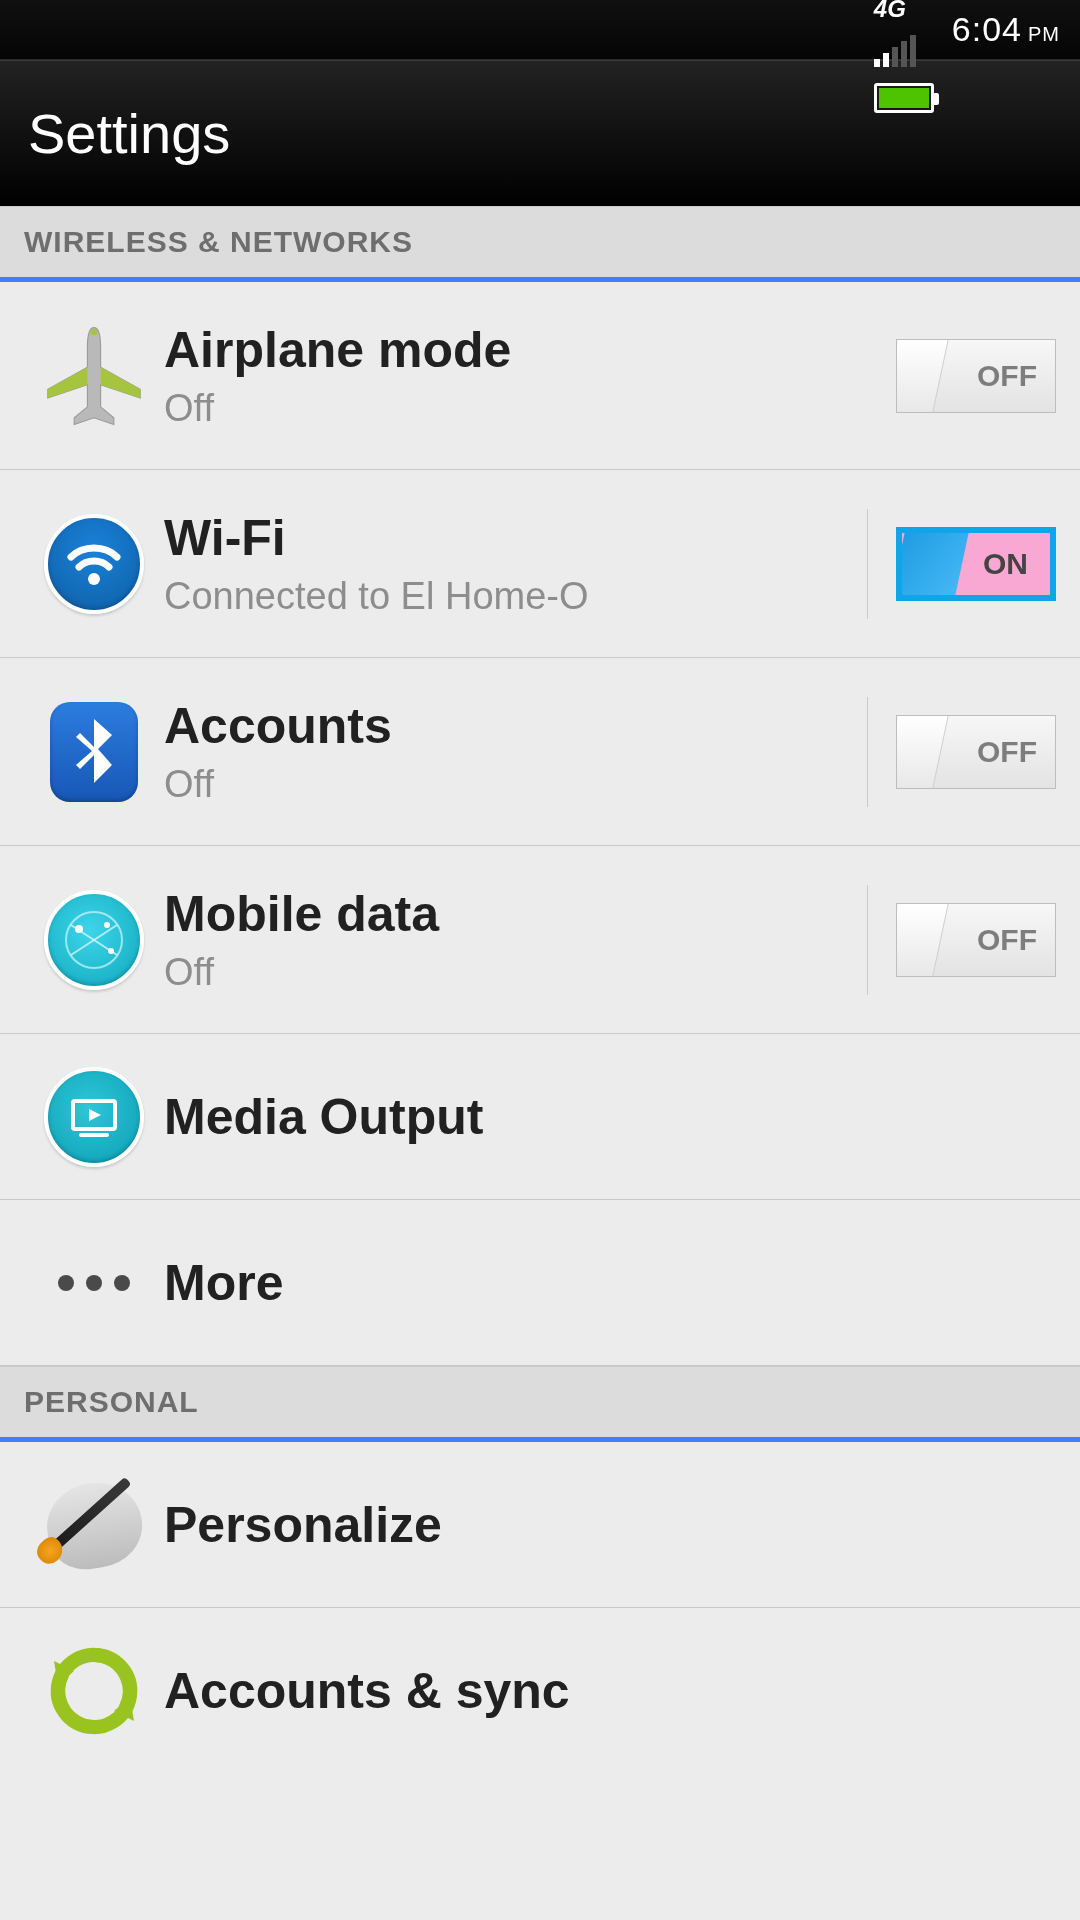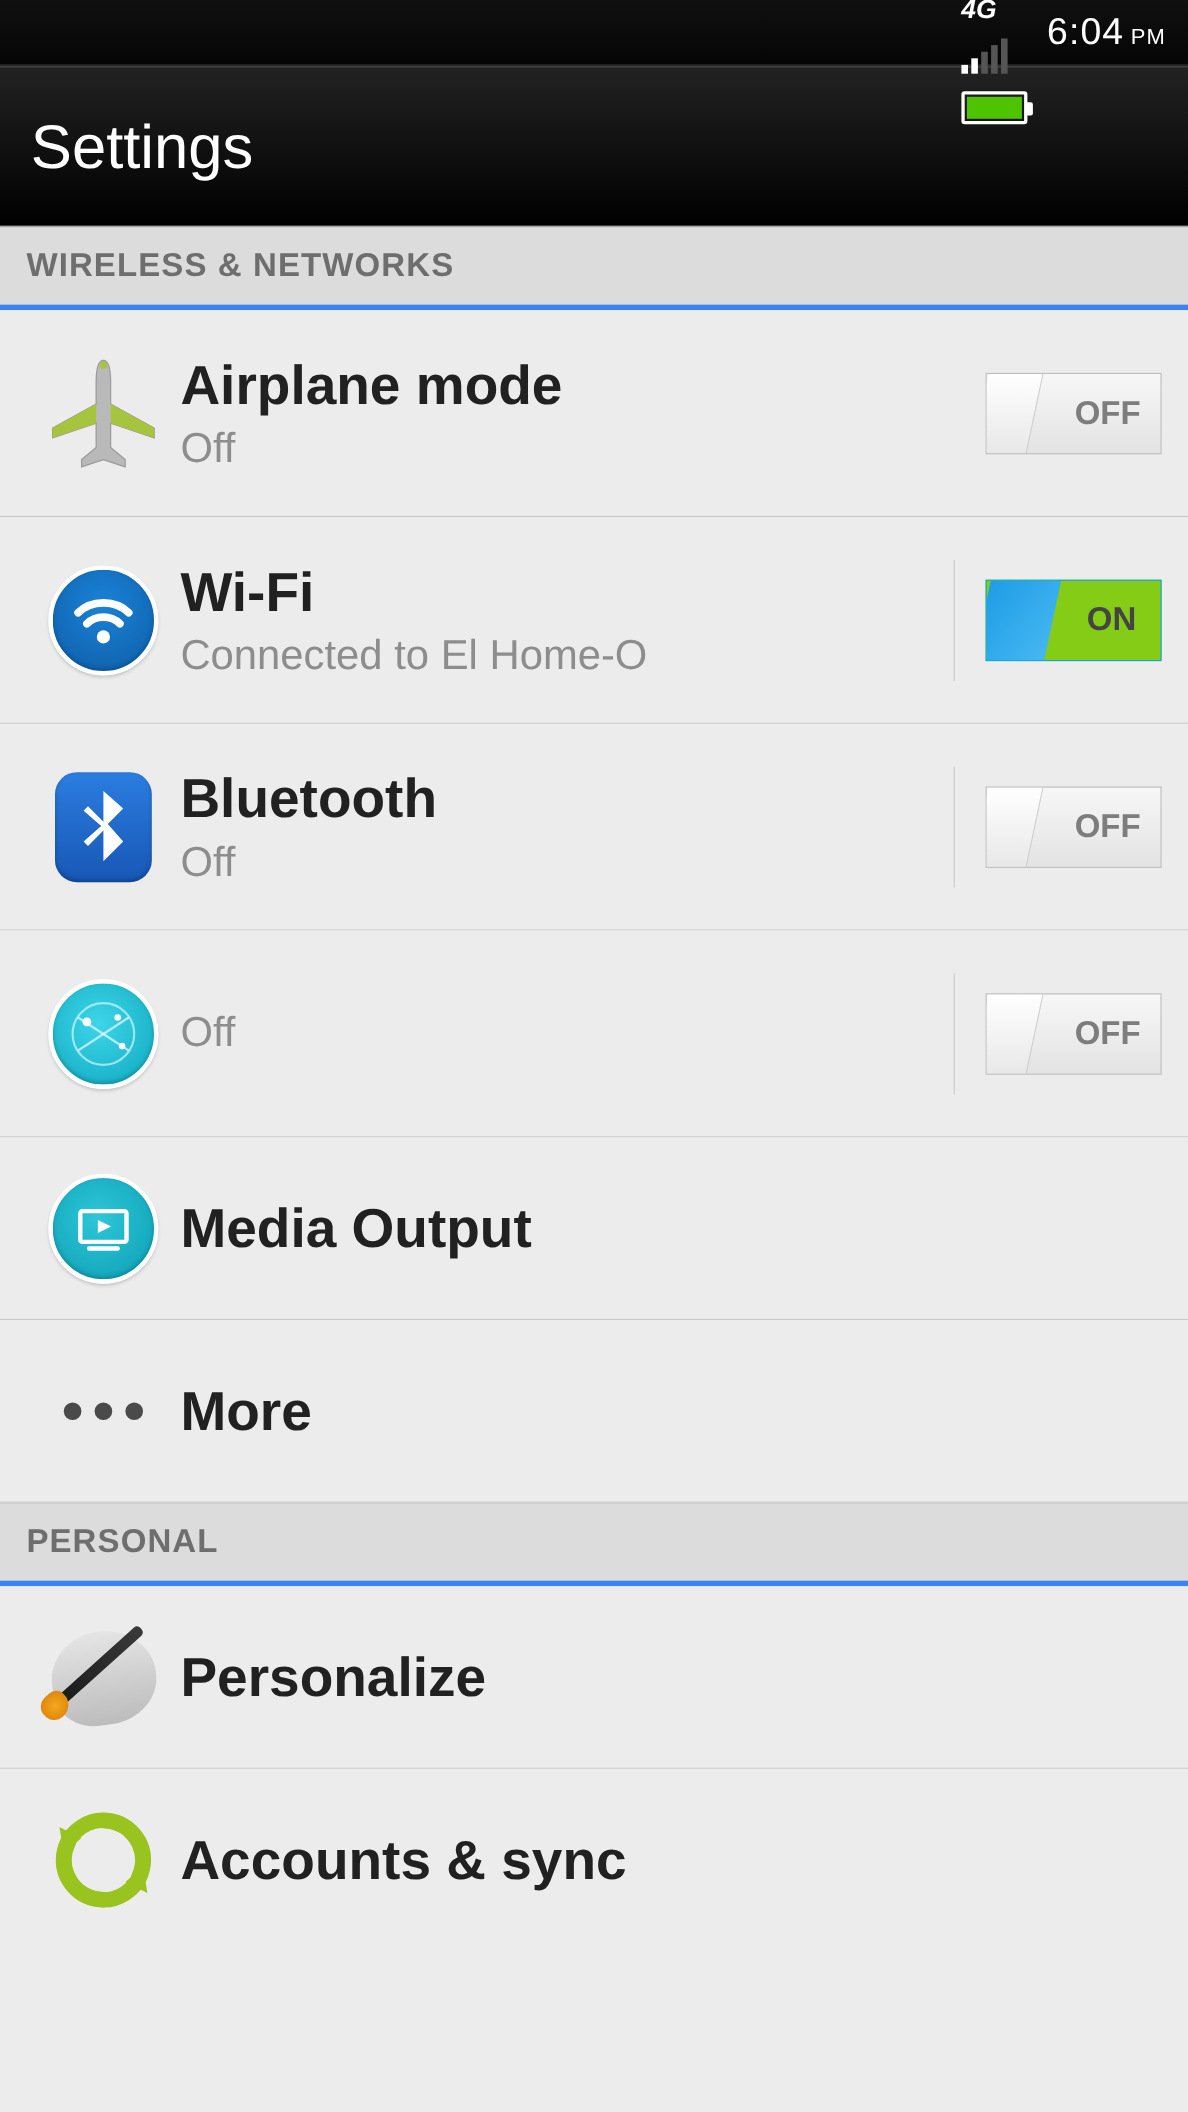--- a/index.html
+++ b/index.html
@@ -137,22 +137,22 @@
   .toggle.off .slider{
     left:0;
     background:linear-gradient(#ffffff, #e8e8e8);
     border-right:1px solid #cfcfcf;
     transform: skewX(-12deg);
     transform-origin: left;
     margin-left:-6px;
     width:50px;
   }
   .toggle.on{
-    background:#84cc16;
-    border:1px solid #0ea5e9;
+    background:#f9a8d4;
+    border:6px solid #0ea5e9;
   }
   .toggle.on .slider{
     left:0;
     background:linear-gradient(120deg,#1e9de6,#46b7f2);
     transform: skewX(-12deg);
     transform-origin:left;
     margin-left:-4px;
     width:64px;
   }
 
@@ -279,21 +279,21 @@
 
 <div class="row">
   <div class="icon-wrap">
     <div class="icon-bt-wrap">
       <svg width="44" height="70" viewBox="0 0 44 70">
         <path d="M22 2 L40 18 L26 32 L40 48 L22 66 L22 38 L8 52 L4 48 L20 34 L4 20 L8 16 L22 30 Z" fill="#fff"></path>
       </svg>
     </div>
   </div>
   <div class="texts">
-    <div class="title">Bluetooth</div>
+    <div class="title">Accounts</div>
     <div class="subtitle">Off</div>
   </div>
   <div class="divider-v"></div>
   <div class="toggle off">
     <div class="slider"></div>
     <div class="label">OFF</div>
   </div>
 </div>
 
 <div class="row">
@@ -303,20 +303,21 @@
         <circle cx="35" cy="35" r="28" fill="none" stroke="#cdf6fb" stroke-width="2" opacity=".7"></circle>
         <line x1="12" y1="20" x2="58" y2="50" stroke="#e6fcff" stroke-width="2" opacity=".7"></line>
         <line x1="12" y1="50" x2="58" y2="20" stroke="#e6fcff" stroke-width="2" opacity=".7"></line>
         <circle cx="20" cy="24" r="4" fill="#fff"></circle>
         <circle cx="52" cy="46" r="3" fill="#fff"></circle>
         <circle cx="48" cy="20" r="3" fill="#fff"></circle>
       </svg>
     </div>
   </div>
   <div class="texts">
+    <div class="title">Mobile data</div>
     <div class="subtitle">Off</div>
   </div>
   <div class="divider-v"></div>
   <div class="toggle off">
     <div class="slider"></div>
     <div class="label">OFF</div>
   </div>
 </div>
 
 <div class="row simple">

